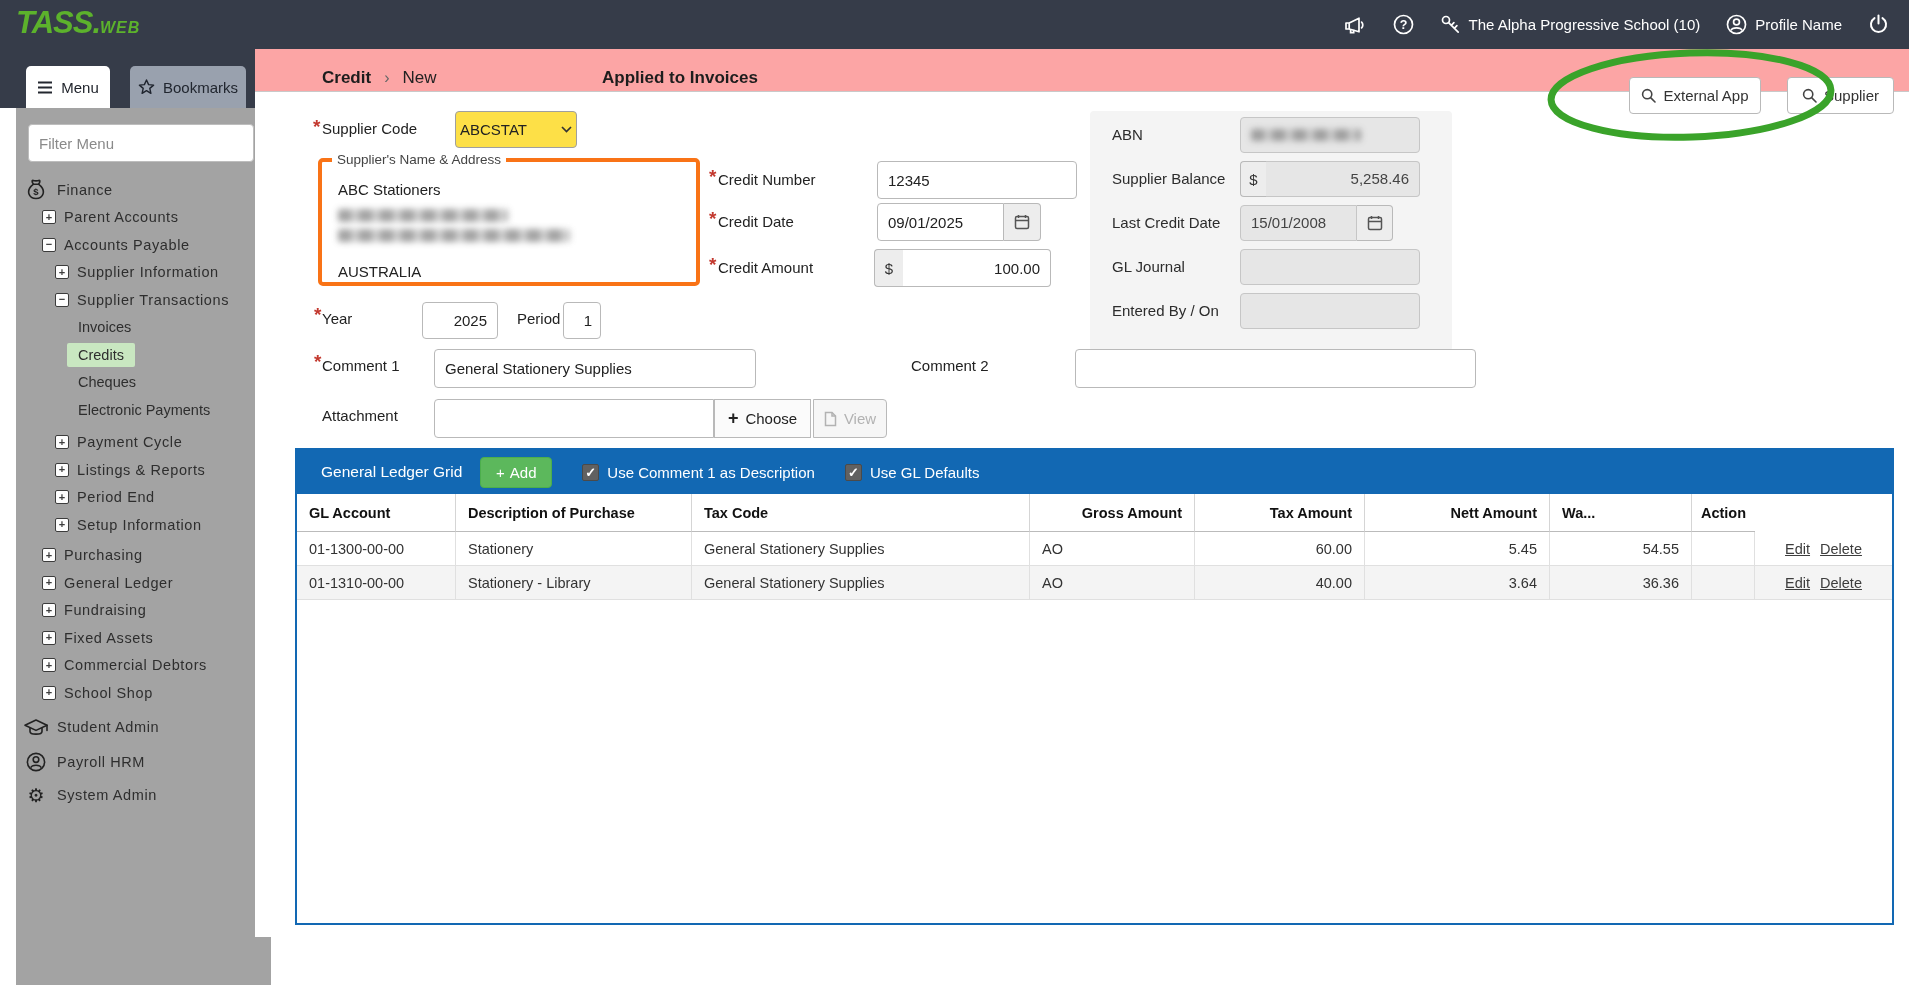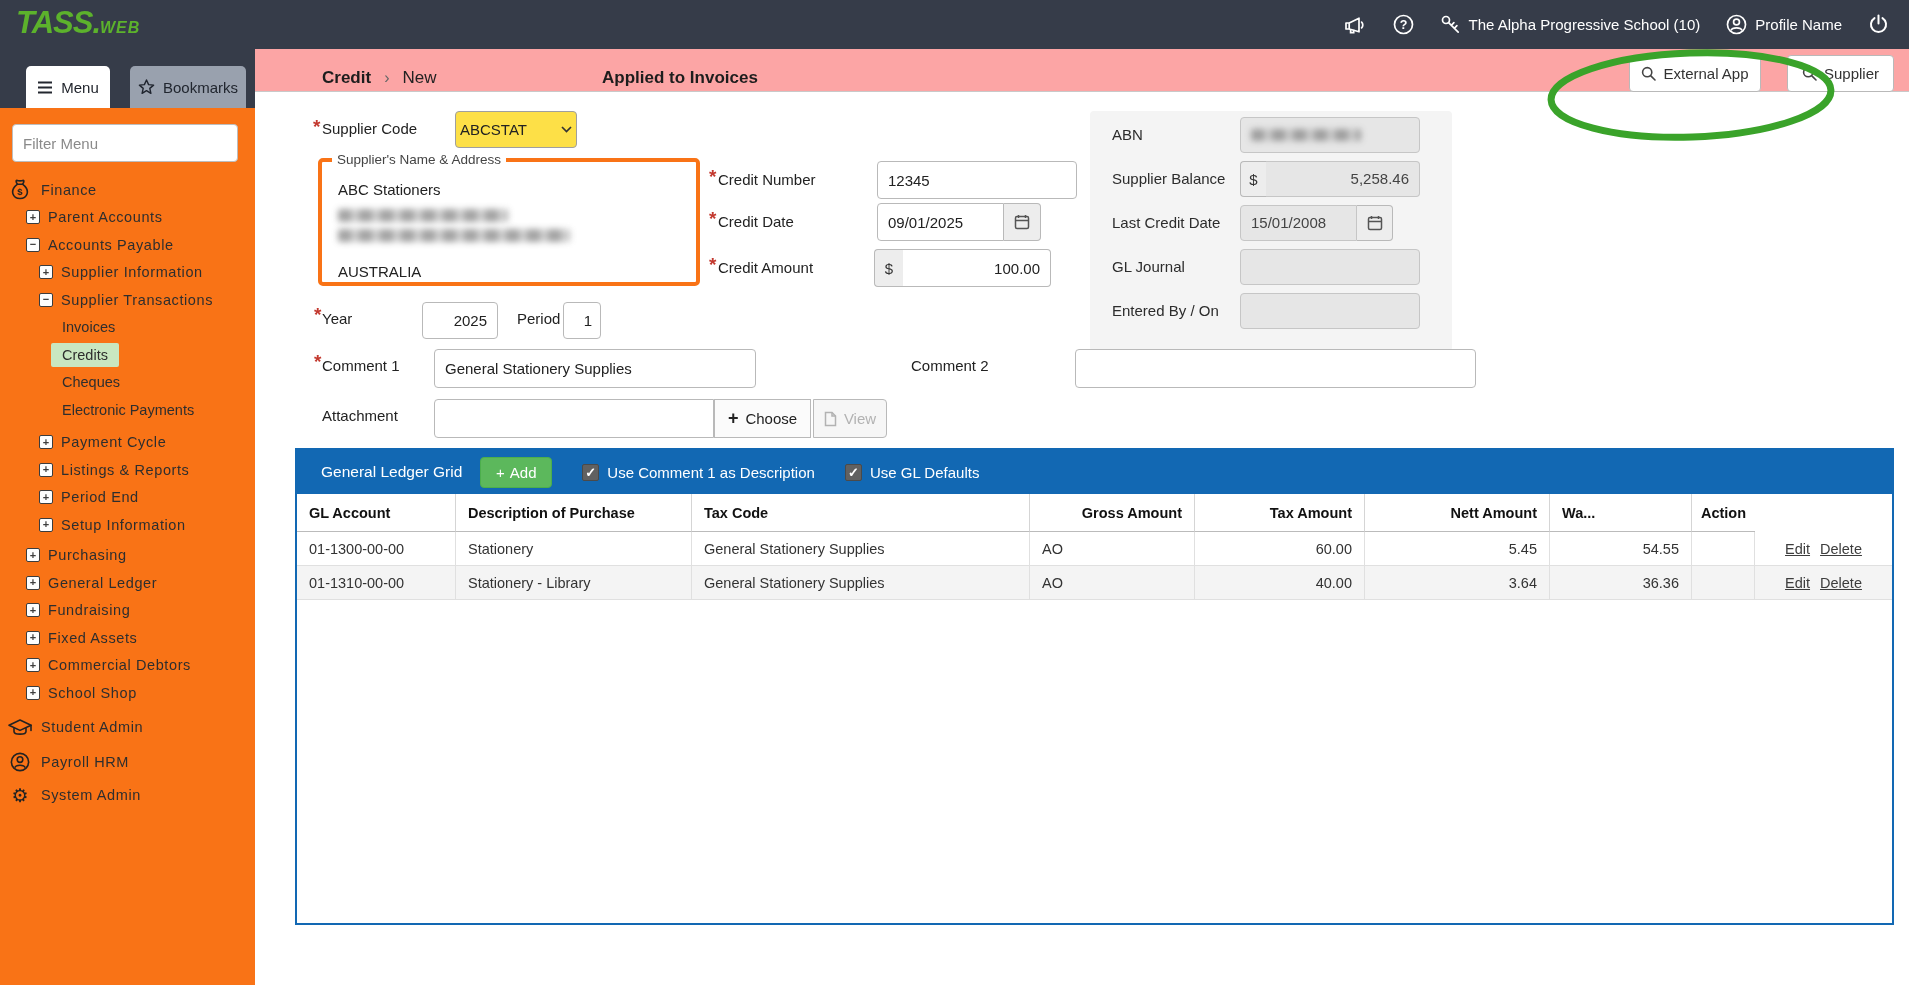--- a/index.html
+++ b/index.html
@@ -14,21 +14,21 @@
   #logo .t2 { color:#5cb22c; font-size:16px; font-weight:800; font-style:italic; letter-spacing:1px; text-transform:uppercase; }
   #topbar-right { position:absolute; right:20px; top:0; height:49px; display:flex; align-items:center; gap:26px; }
   .tb-item { display:flex; align-items:center; gap:8px; color:#fff; font-size:15px; cursor:pointer; white-space:nowrap; }
 
   
   #sidebar-head { position:absolute; left:0; top:49px; width:255px; height:59px; background:#363c49; z-index:2; }
   .tab { position:absolute; display:flex; align-items:center; justify-content:center; gap:8px;
          height:42px; top:66px; border-radius:5px 5px 0 0; font-size:15px; cursor:pointer; z-index:4; }
   #tab-menu { left:26px; width:84px; background:#fff; color:#1d2129; }
   #tab-bookmarks { left:130px; width:116px; background:#99a1ae; color:#21262f; }
-  #sidebar-body { position:absolute; left:0; top:108px; width:255px; height:877px; background:#f97316; }
+  #sidebar-body { position:absolute; left:16px; top:108px; width:255px; height:877px; background:#a3a3a3; }
   #filter { position:absolute; left:12px; top:16px; width:226px; height:38px; border:1px solid #bdbdbd;
             border-radius:4px; background:#fff; font-size:15px; color:#444; padding:0 10px;
             font-family:"Liberation Sans",sans-serif; }
   #filter::placeholder { color:#8a8a8a; }
   #tree { position:absolute; left:0; top:68px; width:255px; }
   .ti { height:27.5px; display:flex; align-items:center; font-size:14.5px; color:#2e2e2e; cursor:pointer; }
   .ti .tl.sp { letter-spacing:.6px; }
   .ti.l0 { padding-left:8px; gap:9px; }
   .ti.l1 { padding-left:26px; }
   .ti.l2 { padding-left:39px; }
@@ -43,21 +43,21 @@
 
   
   #toolbar { position:absolute; left:255px; top:49px; width:1654px; height:43px; background:#fca5a5;
              border-bottom:1px solid #c9c9c9; z-index:1; }
   #breadcrumb { position:absolute; left:67px; top:0; height:58px; display:flex; align-items:center; gap:13px; }
   #breadcrumb .b1 { font-size:17px; font-weight:bold; color:#1d1d1d; }
   #breadcrumb .sep { font-size:16px; color:#666; }
   #breadcrumb .b2 { font-size:17px; color:#222; }
   #applied { position:absolute; left:347px; top:0; height:58px; display:flex; align-items:center;
              font-size:17px; font-weight:bold; color:#1d1d1d; }
-  .tool-btn { position:absolute; top:6px; height:37px; background:#fff; border:1px solid #b9b9b9;
+  .tool-btn { position:absolute; top:28px; height:37px; background:#fff; border:1px solid #b9b9b9;
               border-radius:4px; display:flex; align-items:center; justify-content:center; gap:7px;
               font-size:15px; color:#333; cursor:pointer; }
   #btn-external { left:1374px; width:132px; }
   #btn-supplier { left:1532px; width:107px; }
   #ellipse-annot { position:absolute; left:1540px; top:47px; z-index:6; pointer-events:none; }
 
   
   #content { position:absolute; left:255px; top:108px; width:1654px; height:829px; background:#fff; }
   .lbl { position:absolute; font-size:15px; color:#222; white-space:nowrap; }
   .ast { position:absolute; color:#c3392f; font-size:19px; font-weight:bold; }

